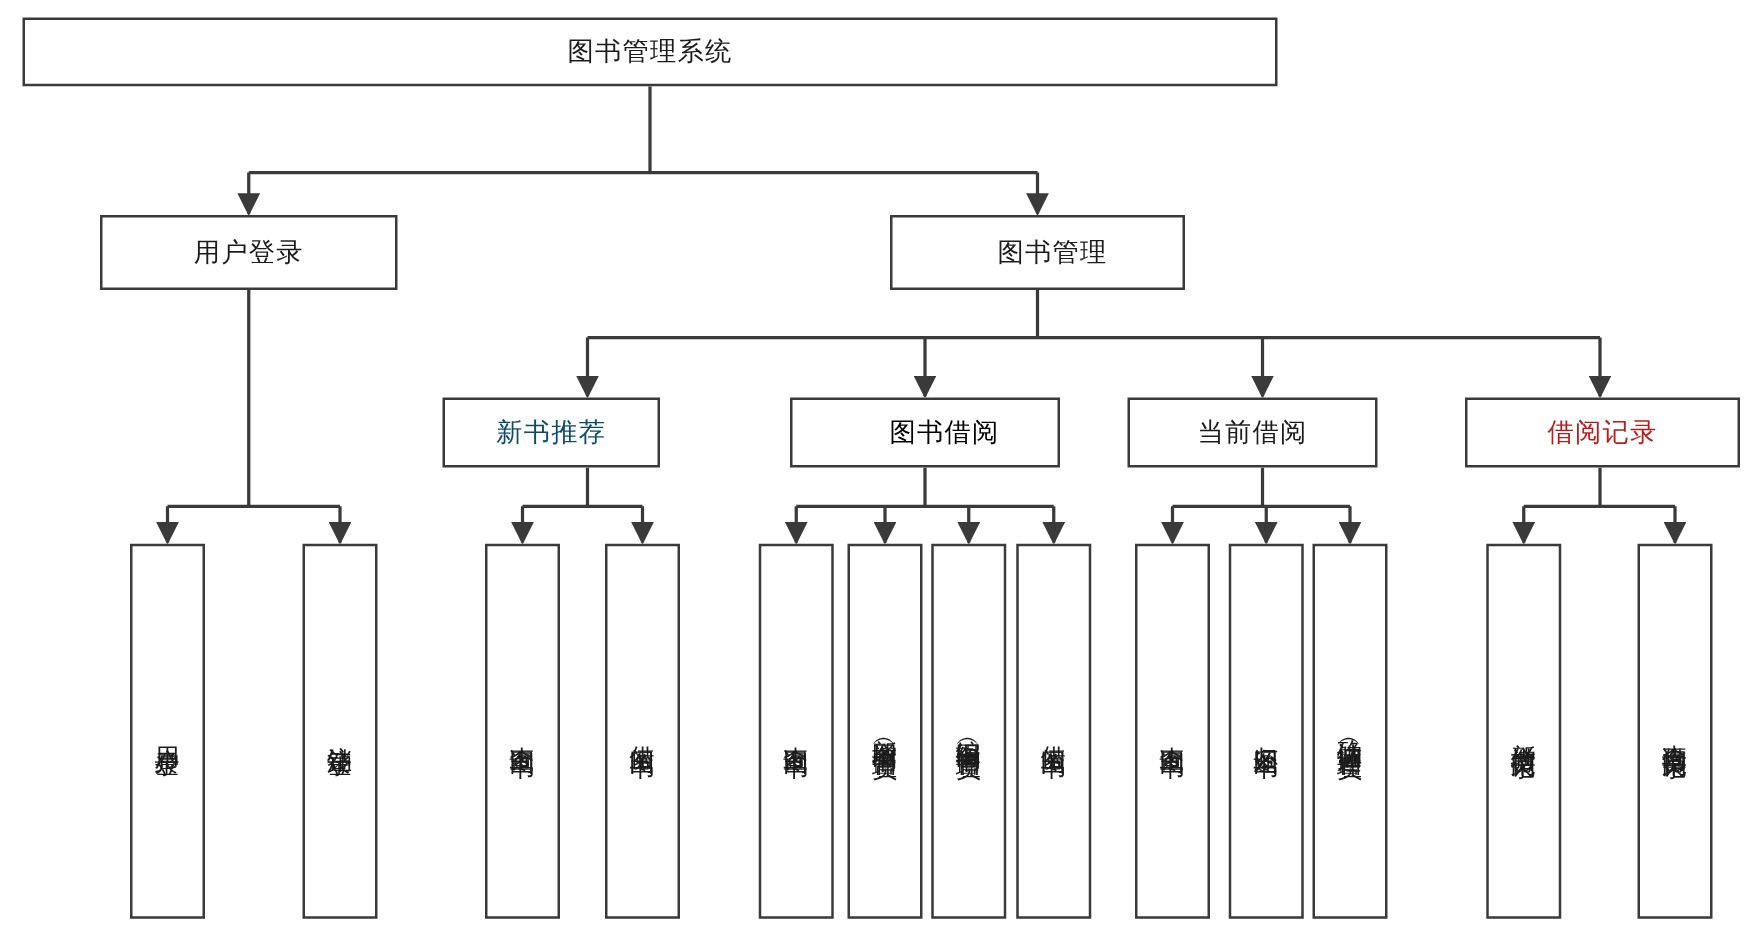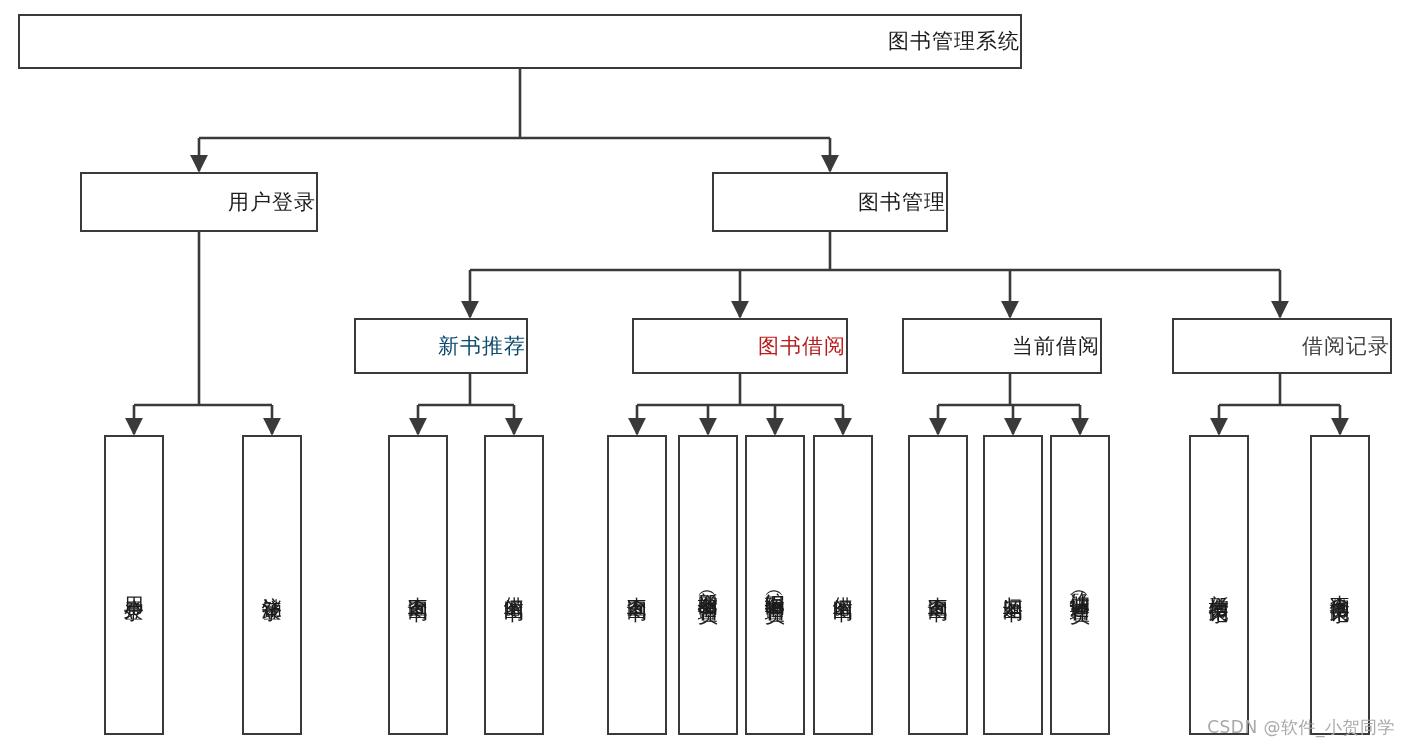--- a/index.html
+++ b/index.html
@@ -25,21 +25,21 @@
     width: 1405px;
     height: 747px;
   }
   .node {
     position: absolute;
     box-sizing: border-box;
     border: 2px solid #3a3a3a;
     background: #ffffff;
     display: flex;
     align-items: center;
-    justify-content: flex-end;
+    justify-content: center;
     color: #1c1c1c;
     z-index: 2;
   }
   .node .label {
     display: block;
     text-align: center;
     line-height: 1.18;
     letter-spacing: 0.5px;
   }
   .node.horiz .label {
@@ -128,27 +128,27 @@
       </div>
       <div class="node horiz" style="left: 80px; top: 172px; width: 238px; height: 60px; border-color: rgb(58, 58, 58); color: rgb(28, 28, 28);">
         <span class="label">用户登录</span>
       </div>
       <div class="node horiz" style="left: 712px; top: 172px; width: 236px; height: 60px; border-color: rgb(58, 58, 58); color: rgb(28, 28, 28); padding-left: 24px;">
         <span class="label">图书管理</span>
       </div>
       <div class="node horiz" style="left: 354px; top: 318px; width: 174px; height: 56px; border-color: rgb(58, 58, 58); color: #0c4a6e;">
         <span class="label">新书推荐</span>
       </div>
-      <div class="node horiz" style="left: 632px; top: 318px; width: 216px; height: 56px; border-color: rgb(58, 58, 58); color: #b91c1c; padding-left: 31px;">
+      <div class="node horiz" style="left: 632px; top: 318px; width: 216px; height: 56px; border-color: rgb(58, 58, 58); color: #000000; padding-left: 31px;">
         <span class="label">图书借阅</span>
       </div>
       <div class="node horiz" style="left: 902px; top: 318px; width: 200px; height: 56px; border-color: rgb(58, 58, 58); color: rgb(28, 28, 28);">
         <span class="label">当前借阅</span>
       </div>
-      <div class="node horiz" style="left: 1172px; top: 318px; width: 220px; height: 56px; border-color: rgb(58, 58, 58); color: #404040;">
+      <div class="node horiz" style="left: 1172px; top: 318px; width: 220px; height: 56px; border-color: rgb(58, 58, 58); color: #b91c1c;">
         <span class="label">借阅记录</span>
       </div>
       <div class="node vert" style="left: 104px; top: 435px; width: 60px; height: 300px; border-color: rgb(58, 58, 58); color: rgb(28, 28, 28);">
         <span class="label">用户登录</span>
       </div>
       <div class="node vert" style="left: 242px; top: 435px; width: 60px; height: 300px; border-color: rgb(58, 58, 58); color: rgb(28, 28, 28);">
         <span class="label">注销登录</span>
       </div>
       <div class="node vert" style="left: 388px; top: 435px; width: 60px; height: 300px; border-color: rgb(58, 58, 58); color: rgb(28, 28, 28);">
         <span class="label">查询图书</span>
@@ -178,14 +178,13 @@
         <span class="label">确认归还（管理员）</span>
       </div>
       <div class="node vert" style="left: 1189px; top: 435px; width: 60px; height: 300px; border-color: rgb(58, 58, 58); color: rgb(28, 28, 28);">
         <span class="label">新增借阅记录</span>
       </div>
       <div class="node vert" style="left: 1310px; top: 435px; width: 60px; height: 300px; border-color: rgb(58, 58, 58); color: rgb(28, 28, 28);">
         <span class="label">查询借阅记录</span>
       </div>
     </div>
 
-  <div id="watermark" style="color: rgb(168, 168, 168);">CSDN @软件_小贺同学</div>
 </div>
 
 </body></html>

